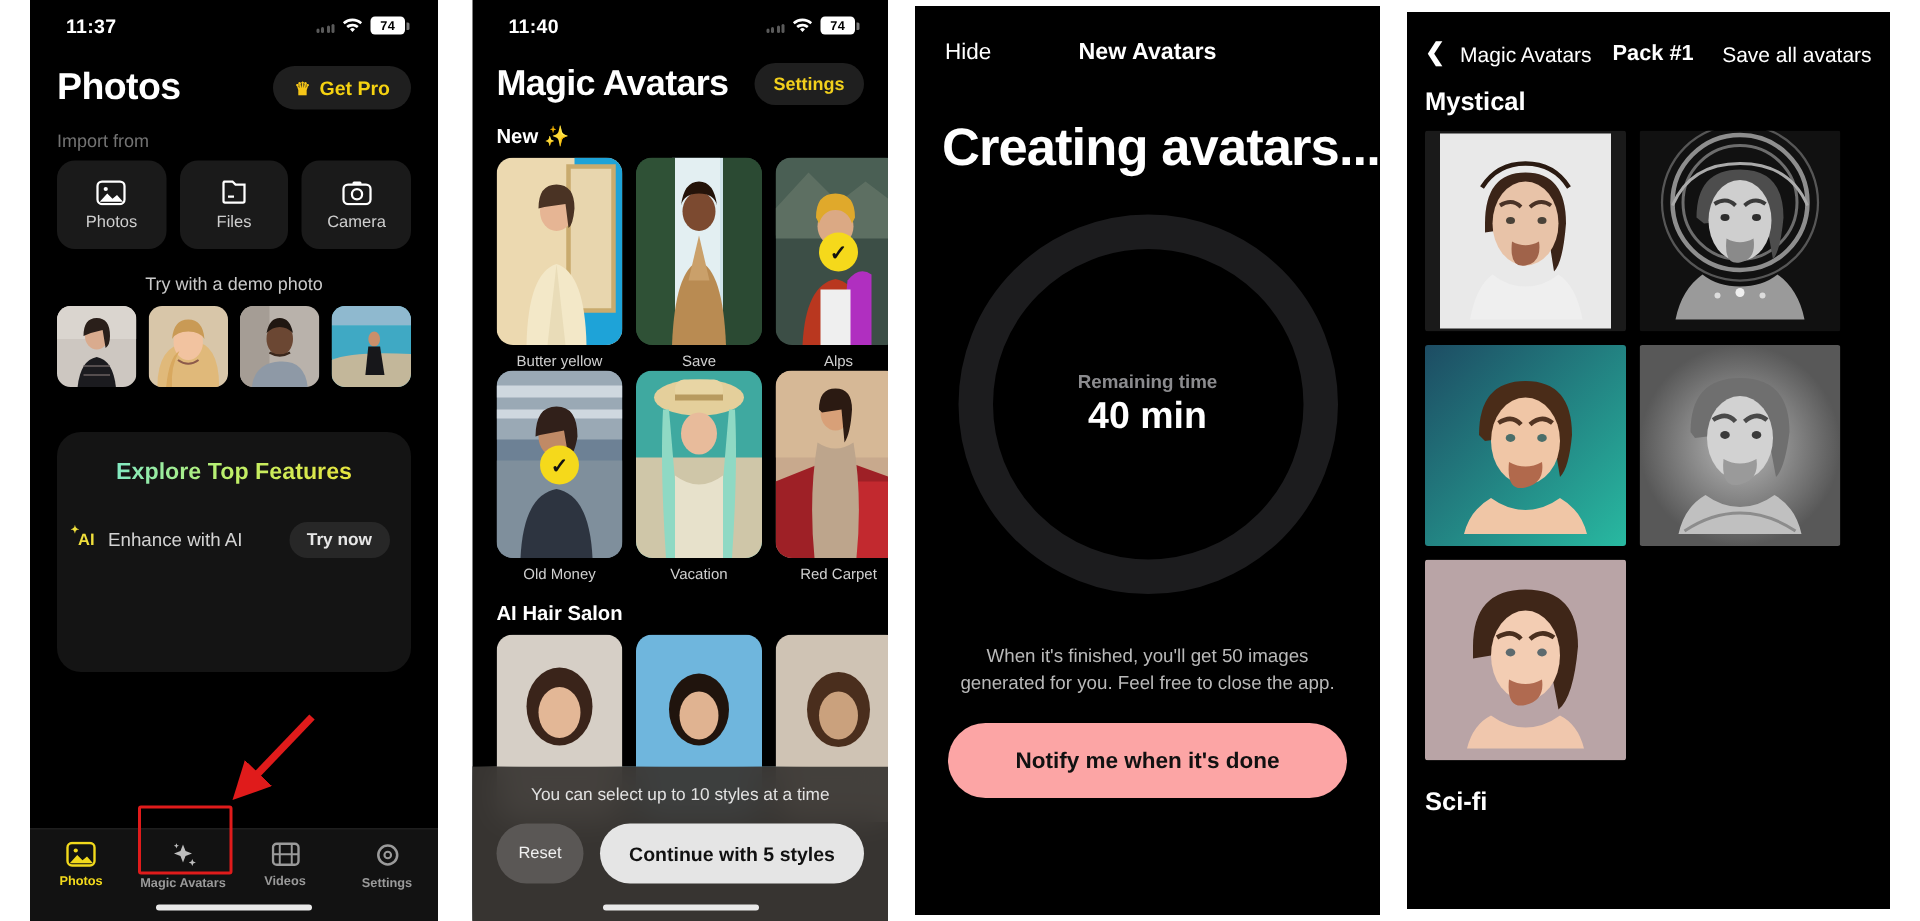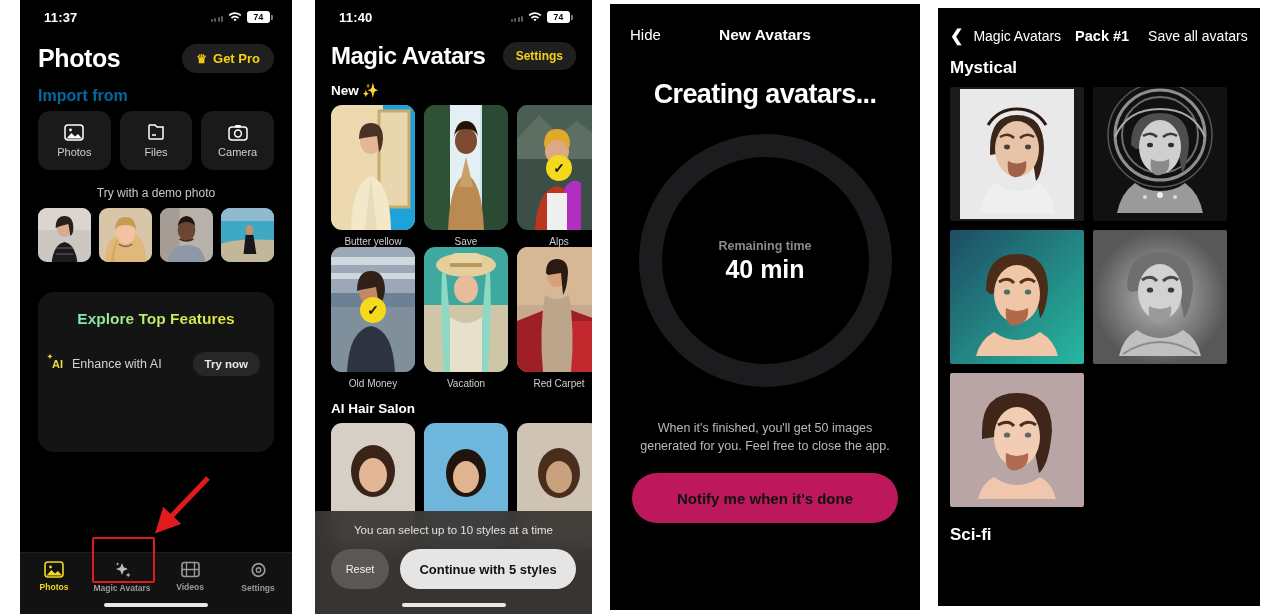--- a/index.html
+++ b/index.html
@@ -52,21 +52,21 @@
     display:flex; align-items:center; justify-content:space-between;
     padding: 10px 18px 0 18px;
   }
   .p1-title { font-size: 25px; font-weight: bold; letter-spacing: -.4px; }
   .getpro {
     background:#1f1f1f; border-radius: 20px; padding: 7px 14px;
     display:flex; align-items:center; gap:6px;
     font-size:13px; font-weight:bold; color:#f5d211;
   }
   .crown { font-size: 12px; color:#f5c518; line-height:1; }
-  .sec-label { padding: 14px 18px 6px 18px; font-size: 16px; color:#0369a1;font-weight:bold; }
+  .sec-label { padding: 14px 18px 6px 18px; font-size: 12px; color:#737373; }
   .import-row { display:flex; gap:9px; padding: 0 18px; }
   .import-card {
     flex:1; height:59px; background:#1a1a1a; border-radius:12px;
     display:flex; flex-direction:column; align-items:center; justify-content:center; gap:5px;
   }
   .import-card .lbl { font-size: 11px; color:#cfcfcf; }
   .demo-label { text-align:center; font-size:12px; color:#c9c9c9; padding: 16px 0 8px 0; }
   .demo-row { display:flex; gap:8px; padding: 0 18px; }
   .demo-thumb { width:54px; height:54px; border-radius:9px; overflow:hidden; position:relative; }
 
@@ -148,31 +148,31 @@
     flex:1; height:40px; border-radius:20px; background:#e5e5e5;
     display:flex; align-items:center; justify-content:center;
     font-size:13px; font-weight:bold; color:#111;
   }
 
   
   .p3 { left: 610px; top: 4px; width: 310px; height: 606px; }
   .p3-head { display:flex; align-items:center; padding: 22px 20px 0 20px; position:relative; }
   .hide-btn { font-size:15px; color:#fff; }
   .p3-title { position:absolute; left:0; right:0; text-align:center; font-size:15.5px; font-weight:bold; }
-  .creating { text-align:center; font-size:27px; font-weight:bold; letter-spacing:-.6px; margin-top:36px; }
+  .creating { text-align:right; font-size:35px; font-weight:bold; letter-spacing:-.6px; margin-top:36px; }
   .ring-wrap { display:flex; align-items:center; justify-content:center; margin-top:24px; position:relative; }
   .ring { width:253px; height:253px; border-radius:50%; border:23px solid #1c1c1e; }
   .ring-center {
     position:absolute; left:0; right:0; top:50%; transform:translateY(-50%); text-align:center;
   }
   .ring-lbl { font-size:12.5px; font-weight:bold; color:#8b8b8e; }
   .ring-val { font-size:25px; font-weight:bold; margin-top:2px; }
   .p3-note { text-align:center; font-size:12.5px; color:#b9b9b9; line-height:1.45; padding: 0 26px; margin-top:32px;}
   .notify-btn {
-    margin: 18px 22px 0 22px; height:50px; border-radius:25px; background:#be185d;
+    margin: 18px 22px 0 22px; height:50px; border-radius:25px; background:#fca5a5;
     display:flex; align-items:center; justify-content:center;
     font-size:15px; font-weight:bold; color:#111;
   }
 
   
   .p4 { left: 938px; top: 8px; width: 322px; height: 598px; }
   .p4-head { display:flex; align-items:center; gap:10px; padding: 20px 12px 0 12px; }
   .chev { font-size:16px; font-weight:bold; line-height:1; }
   .p4-back { font-size:14px; color:#fff; }
   .p4-pack { font-size:14.5px; font-weight:bold; margin-left:4px; }

